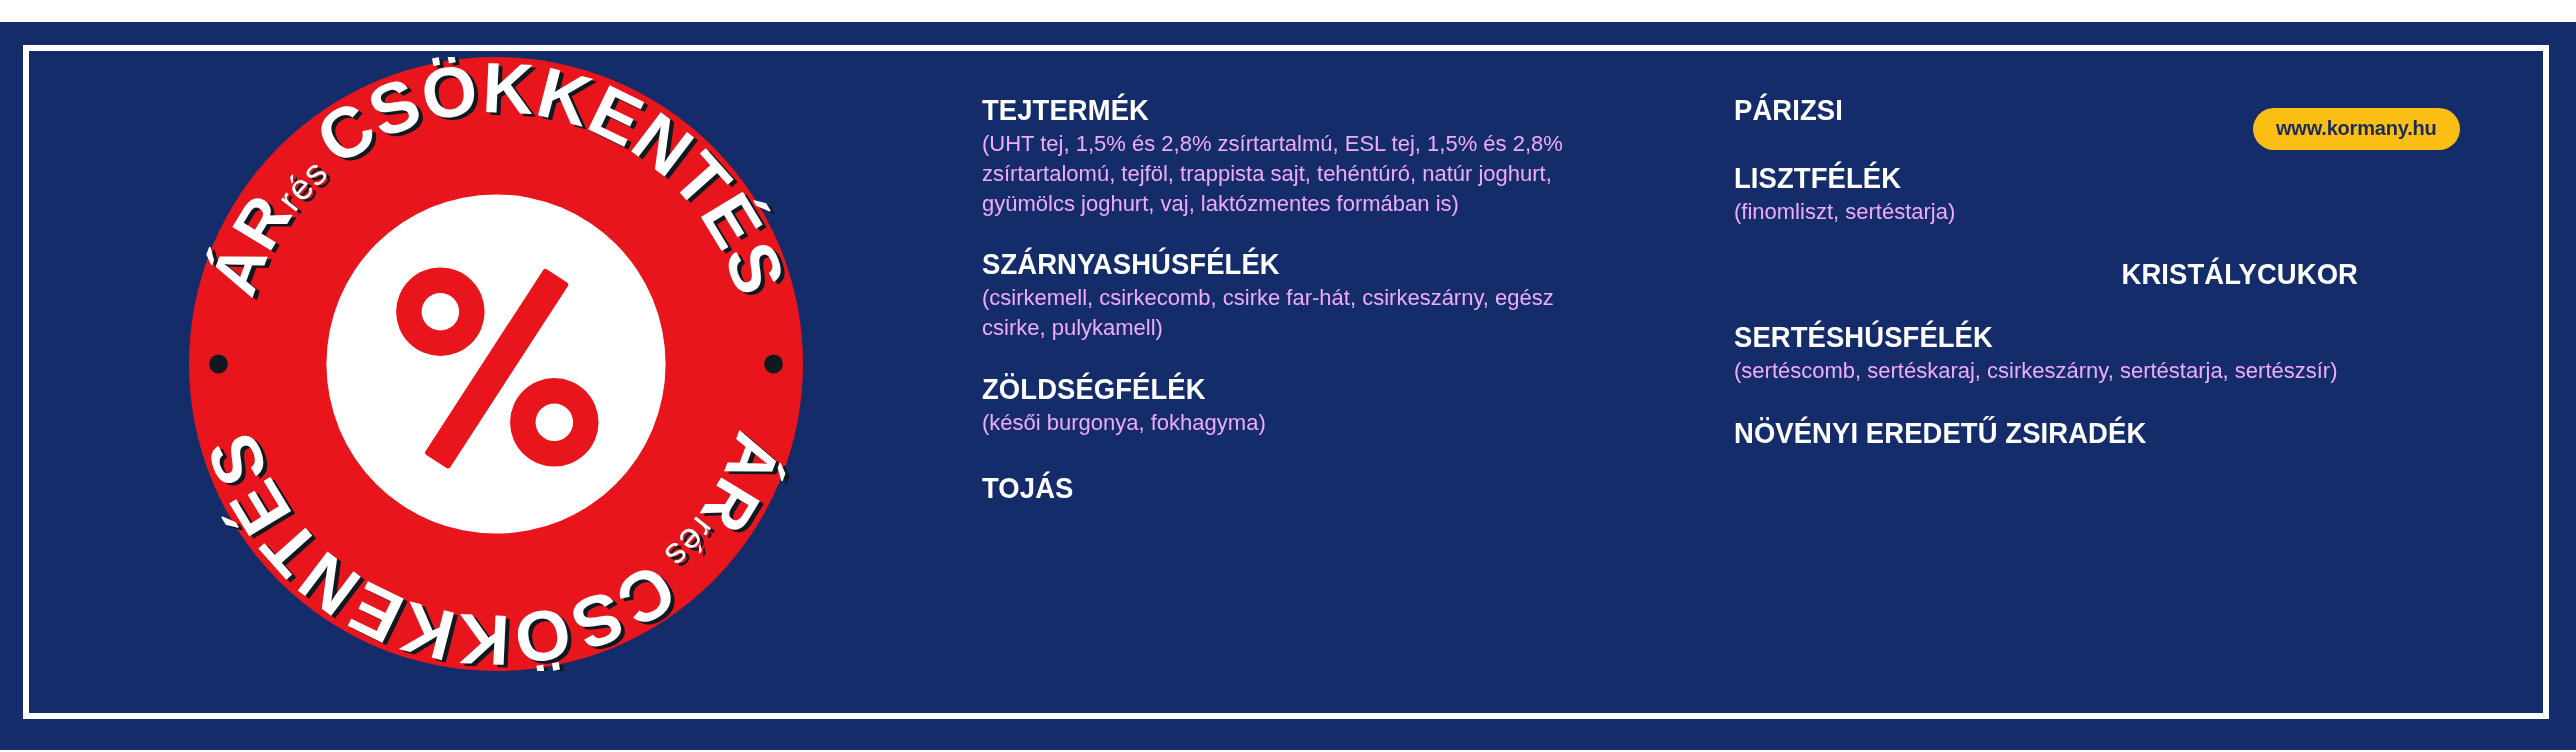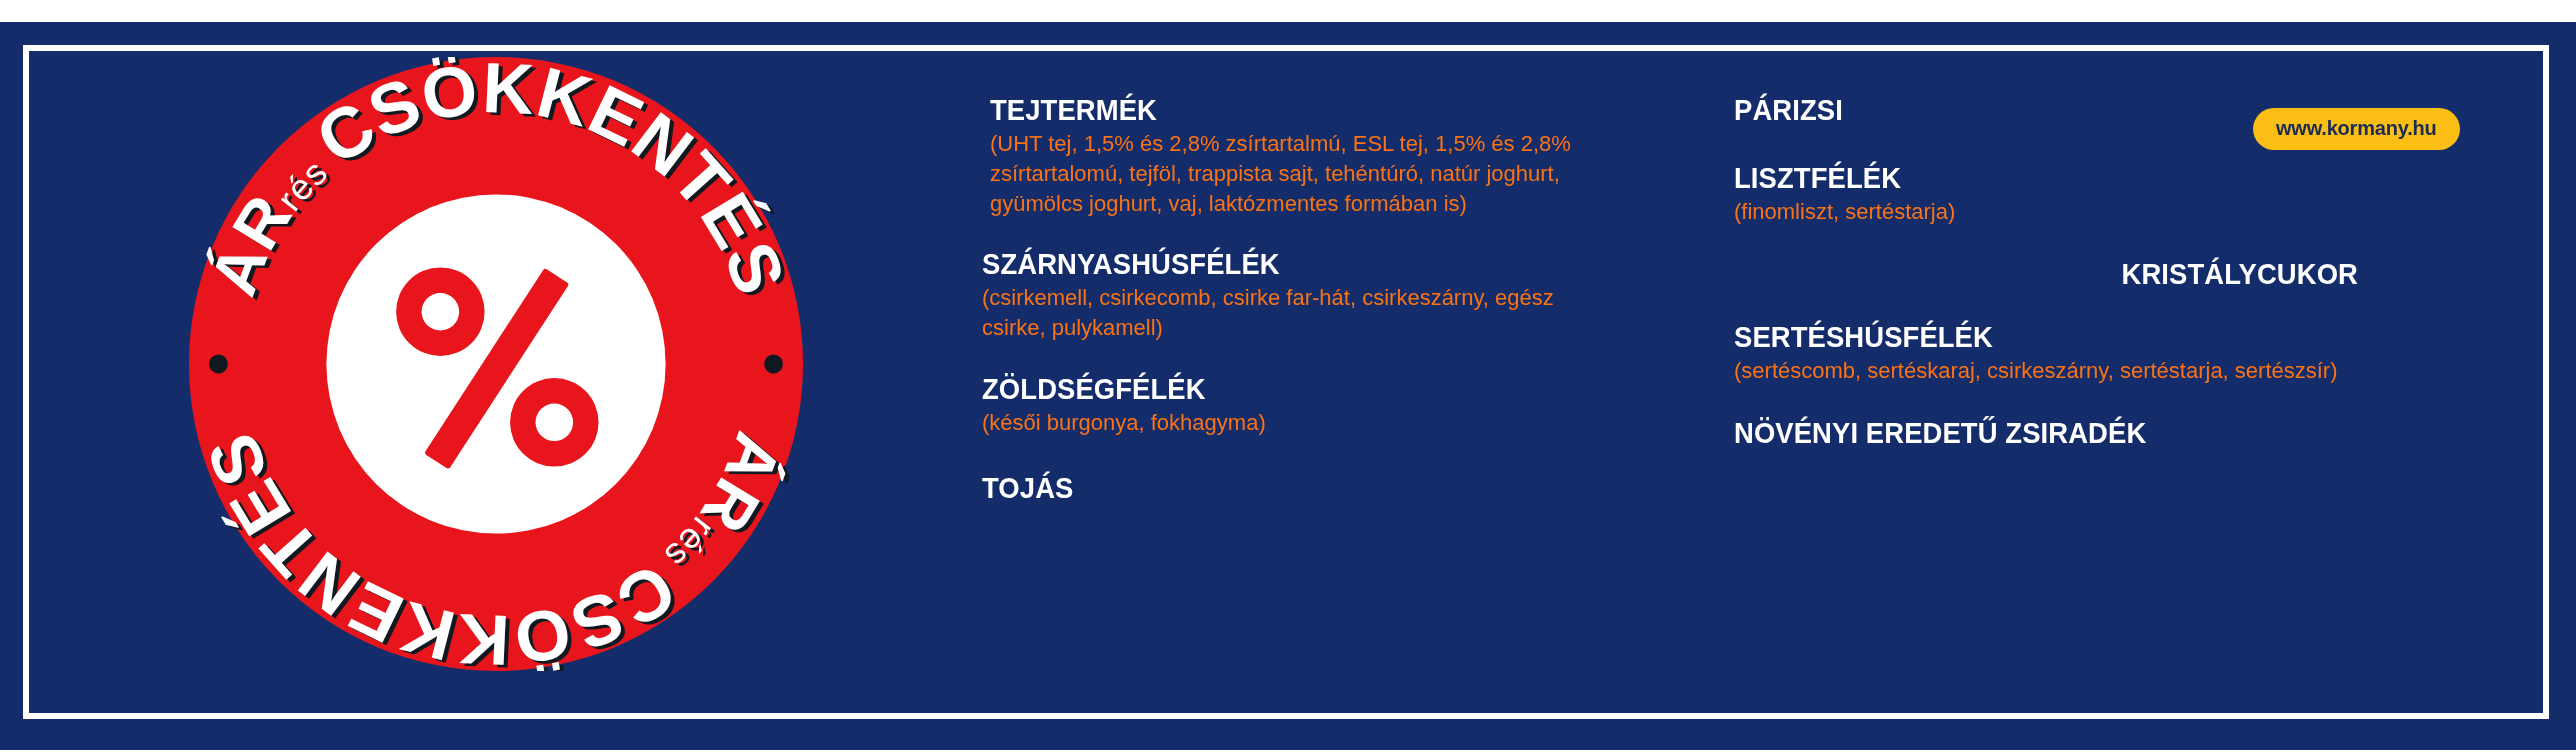--- a/index.html
+++ b/index.html
@@ -67,21 +67,21 @@
     font-size: 29.5px;
     line-height: 1.06;
     letter-spacing: 0.1px;
     transform: scaleX(0.93);
     transform-origin: left center;
     white-space: nowrap;
     margin: 0;
   }
 
   .cat-desc {
-    color: #f97316;
+    color: #f0abfc;
     font-family: "Liberation Sans", sans-serif;
     font-weight: 400;
     font-size: 22px;
     line-height: 1.36;
     margin: 4px 0 0 0;
     max-width: 590px;
   }
   .col-right .cat-desc { max-width: 631px; }
 
   
@@ -159,21 +159,21 @@
       <text font-family="'Liberation Sans Narrow','Liberation Sans',sans-serif" font-weight="700" font-size="98" fill="#ffffff">
         <textPath href="#arcBottom" startOffset="50%" text-anchor="middle">
           <tspan font-size="98" letter-spacing="1">ÁR</tspan><tspan font-size="54" font-weight="400" letter-spacing="1">rés </tspan><tspan font-size="106" letter-spacing="1">CSÖKKENTÉS</tspan>
         </textPath>
       </text>
     </svg>
   </div>
 
   <div class="col col-mid">
 
-    <div class="group" style="margin-top:72px;margin-left:8px;">
+    <div class="group" style="margin-top:72px;">
       <div class="cat-title">TEJTERMÉK</div>
       <div class="cat-desc">(UHT tej, 1,5% és 2,8% zsírtartalmú, ESL tej, 1,5% és 2,8% zsírtartalomú, tejföl, trappista sajt, tehéntúró, natúr joghurt, gyümölcs joghurt, vaj, laktózmentes formában is)</div>
     </div>
 
     <div class="group" style="margin-top:29.5px;">
       <div class="cat-title">SZÁRNYASHÚSFÉLÉK</div>
       <div class="cat-desc">(csirkemell, csirkecomb, csirke far-hát, csirkeszárny, egész csirke, pulykamell)</div>
     </div>
 
     <div class="group" style="margin-top:29.5px;">

